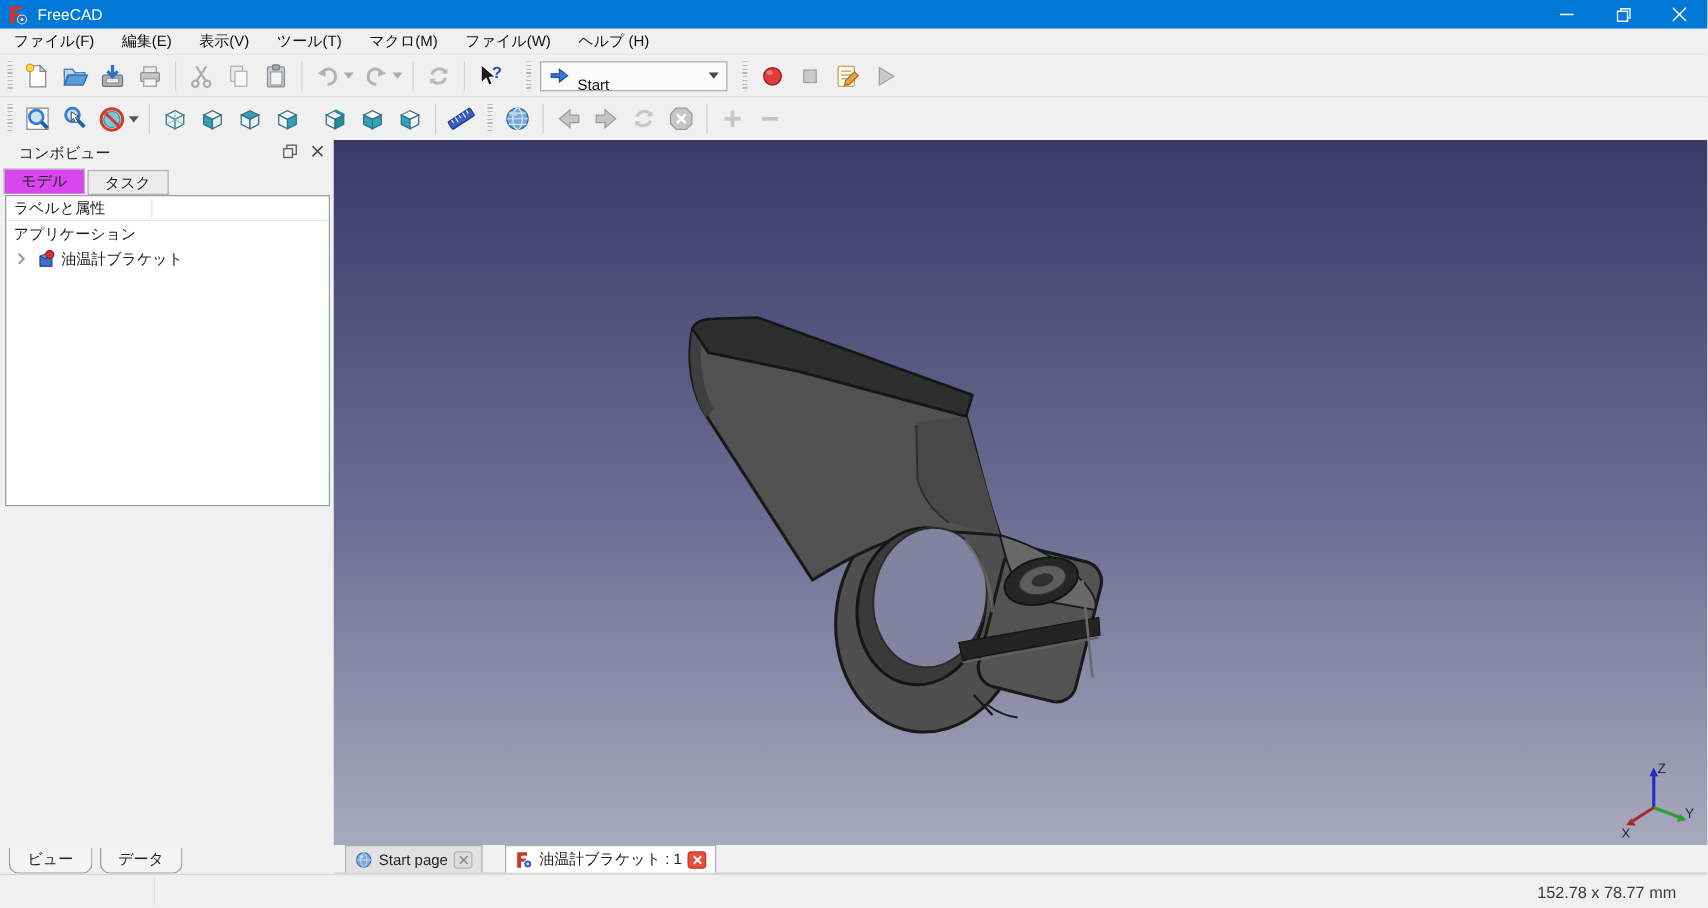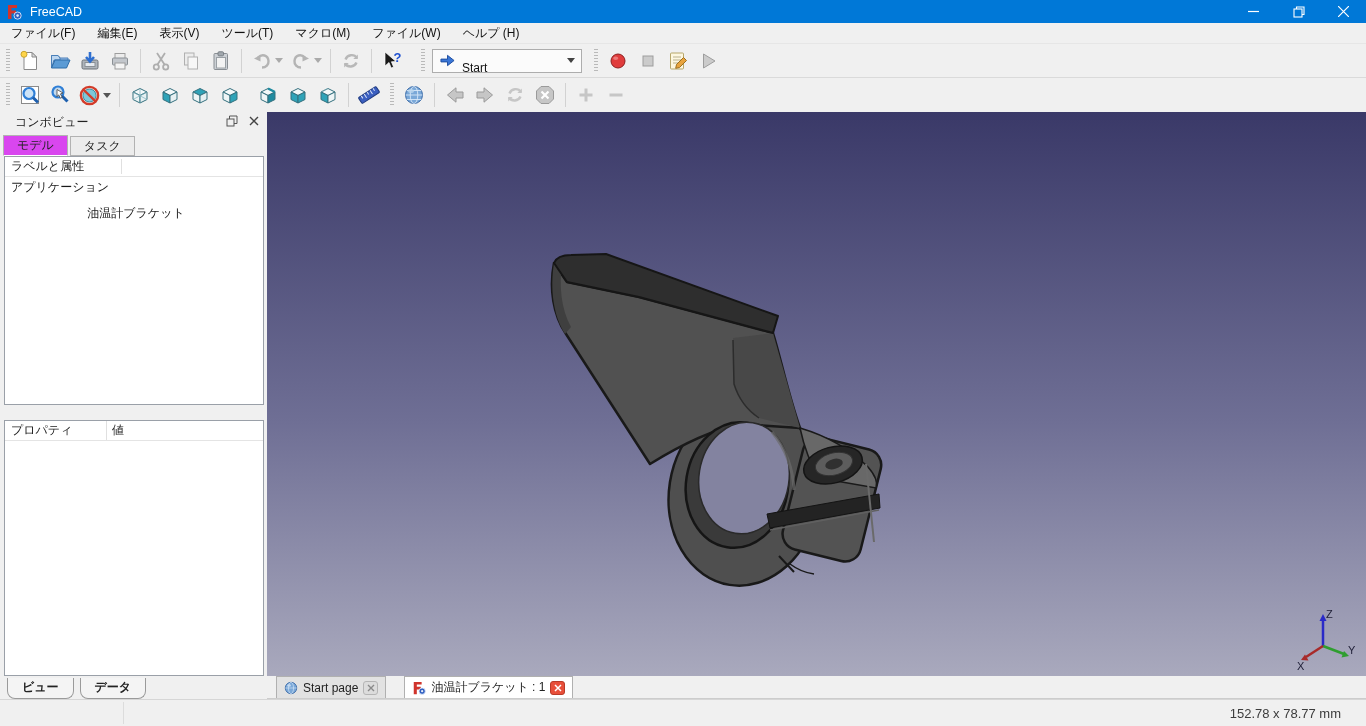--- a/index.html
+++ b/index.html
@@ -36,28 +36,28 @@
   .dock-header-btns { position:absolute; right:4px; top:1px; display:flex; gap:4px; }
   .dh-btn { width:18px; height:16px; display:flex; align-items:center; justify-content:center; }
   .dock-tabs { position:absolute; left:3px; top:23px; height:21px; display:flex; align-items:flex-end; }
   .dock-tab { height:20px; padding:0 13px; display:flex; align-items:center; border:1px solid #b2b2b2; background:#ececec; margin-right:2px; color:#222; }
   .dock-tab.active { background:#d946ef; border-bottom-color:#fff; height:21px; z-index:2; }
   .tree-box { position:absolute; left:4px; top:44px; width:260px; height:249px; background:#fff; border:1px solid #9aa0a8; }
   .tree-header { height:20px; border-bottom:1px solid #e4e4e4; display:flex; align-items:center; padding-left:6px; color:#222; position:relative; }
   .tree-header .col-div { position:absolute; left:116px; top:2px; bottom:2px; width:1px; background:#e0e0e0; }
   .tree-row { height:20px; display:flex; align-items:center; }
   .tree-root { padding-left:6px; }
-  .tree-item { padding-left:4px; gap:4px;flex-direction:column; }
+  .tree-item { padding-left:4px; gap:4px; }
   .prop-box { position:absolute; left:4px; top:308px; width:260px; height:256px; background:#fff; border:1px solid #9aa0a8; }
   .prop-header { height:20px; border-bottom:1px solid #e4e4e4; display:flex; align-items:center; position:relative; }
   .prop-header .c1 { width:101px; padding-left:6px; }
   .prop-header .c2 { padding-left:6px; }
   .prop-header .col-div { position:absolute; left:101px; top:0; bottom:0; width:1px; background:#e0e0e0; }
   .south-tabs { position:absolute; left:7px; top:566px; display:flex; gap:6px; }
-  .south-tab { padding:1px 14px 2px; border:1px solid #9a9a9a; border-top:none; border-radius:0 0 8px 8px; background:#f4f4f4; color:#222;font-weight:bold; }
+  .south-tab { padding:1px 14px 2px; border:1px solid #9a9a9a; border-top:none; border-radius:0 0 8px 8px; background:#f4f4f4; color:#222; }
 
   
   .viewport { position:absolute; left:267px; top:112px; width:1099px; height:564px; background:linear-gradient(180deg,#3a3968 0%, #6f6f95 55%, #a9a9bd 100%); overflow:hidden; }
   .model-svg { position:absolute; left:0; top:0; }
   .axis-ind { position:absolute; right:8px; bottom:6px; }
 
   
   .mdi-bar { position:absolute; left:267px; top:676px; width:1099px; height:23px; background:#f0f0f0; display:flex; align-items:flex-end; padding-left:9px; border-bottom:1px solid #cccccc; }
   .mdi-tab { height:22px; display:flex; align-items:center; gap:5px; padding:0 7px; border:1px solid #b0b0b0; border-bottom:none; background:#e2e2e2; margin-right:18px; color:#222; }
   .mdi-tab.active { background:#fff; }
@@ -425,27 +425,20 @@
       </svg>
       <svg width="16" height="16" viewBox="0 0 16 16">
         <rect x="3" y="6" width="9.5" height="8" fill="#3b6fd4" stroke="#22458c"></rect>
         <path d="M3 6 l4.75 -2 l4.75 2 l-4.75 2 z" fill="#6a94e0" stroke="#22458c" stroke-width="0.8"></path>
         <circle cx="10.8" cy="4.6" r="3.2" fill="#d0342c" stroke="#8e1f1a"></circle>
       </svg>
       <span>油温計ブラケット</span>
     </div>
   </div>
 
-  <div class="prop-box">
-    <div class="prop-header">
-      <span class="c1">プロパティ</span>
-      <span class="col-div"></span>
-      <span class="c2">値</span>
-    </div>
-  </div>
 
   <div class="south-tabs">
     <div class="south-tab">ビュー</div>
     <div class="south-tab">データ</div>
   </div>
 </div>
 
 <div class="viewport">
   <svg class="model-svg" width="1099" height="564" viewBox="0 0 1099 564">
 

